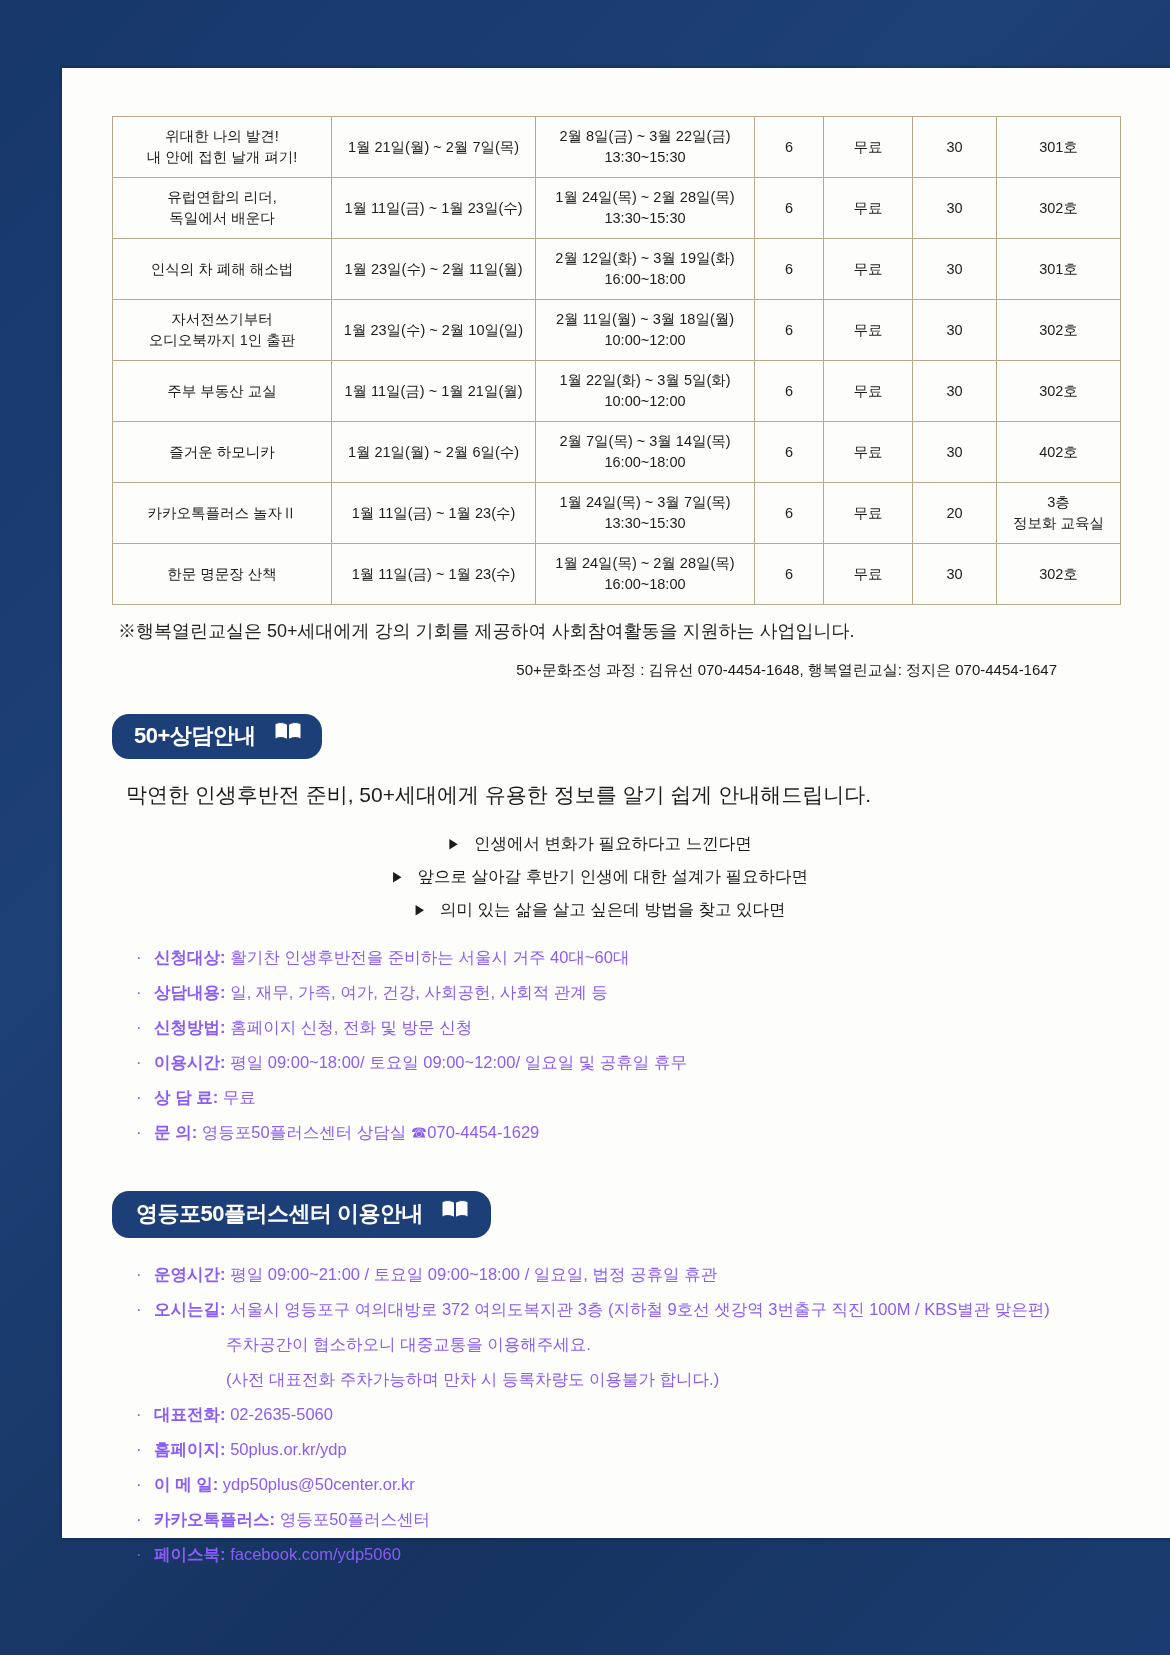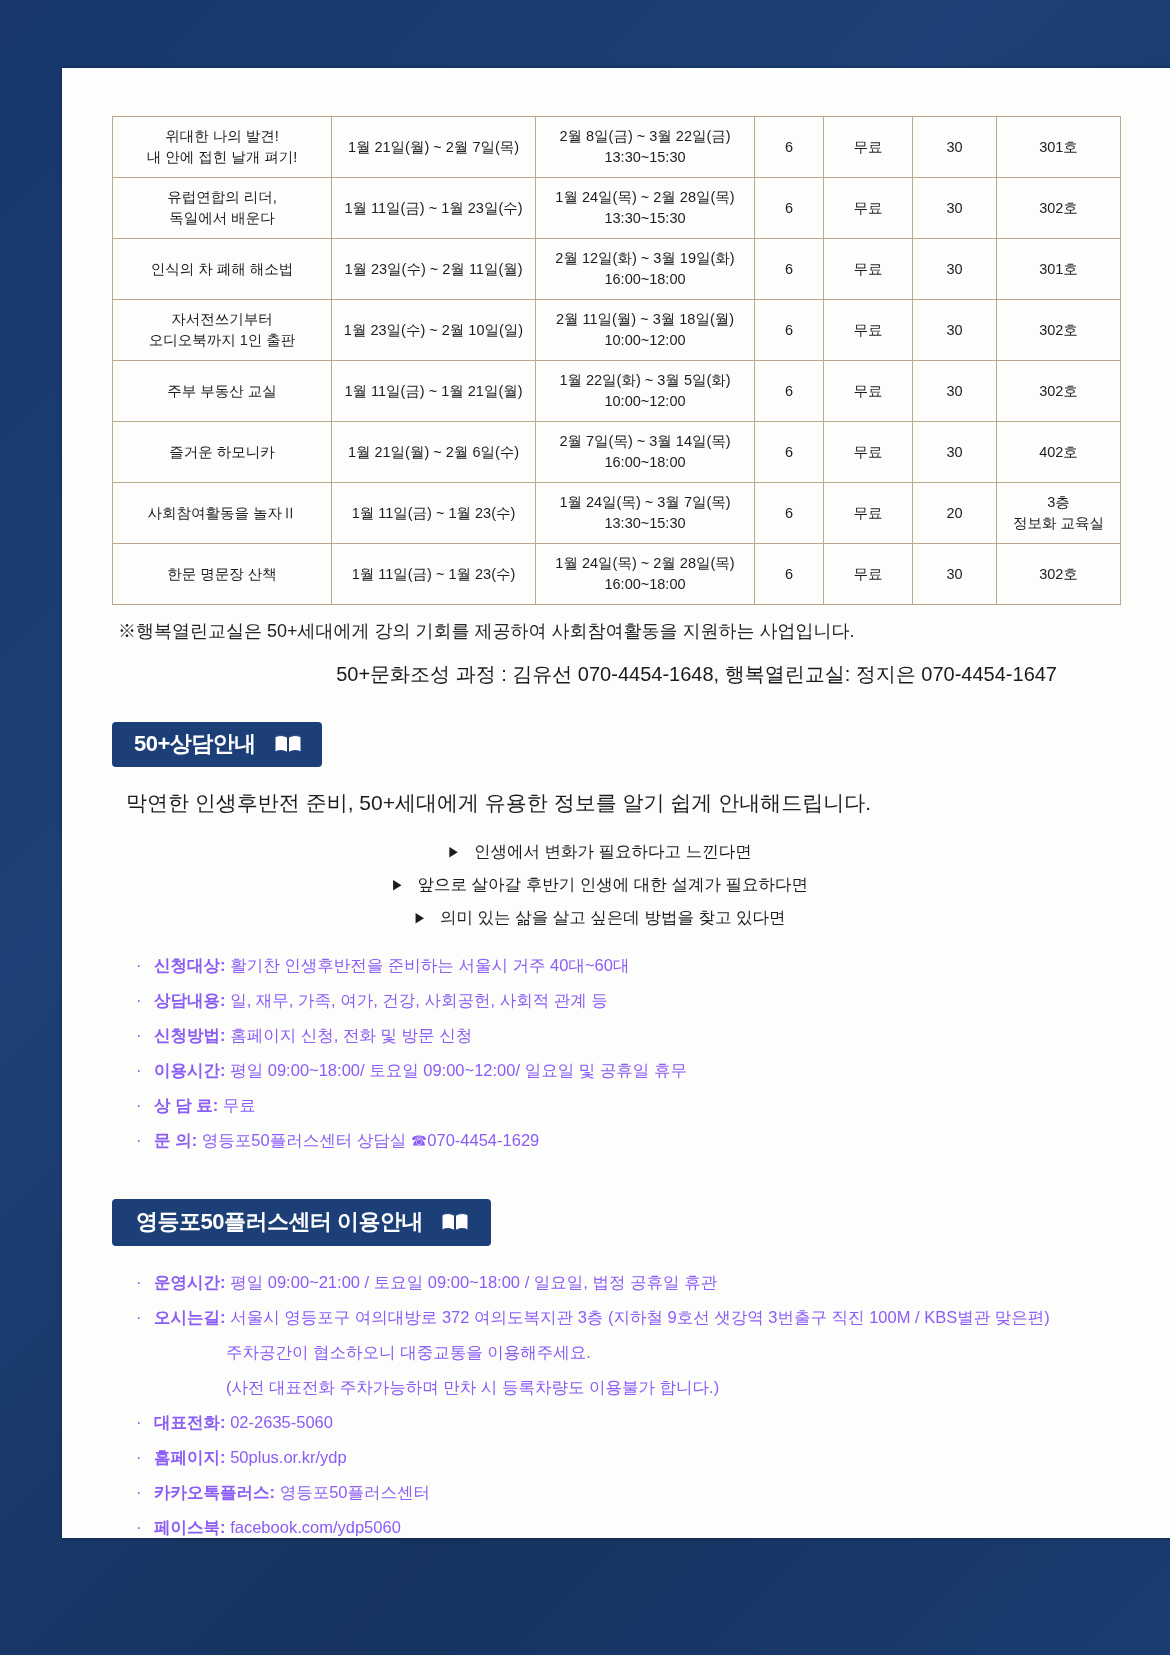--- a/index.html
+++ b/index.html
@@ -69,33 +69,32 @@
 
   
   .note-star {
     margin-top: 14px;
     font-size: 18px;
     color: #222;
     padding-left: 6px;
   }
   .contact-line {
     margin-top: 18px;
-    font-size: 20px;
+    font-size: 15px;
     color: #1a1a1a;
     text-align: right;
   }
 
   
   .section-head {
     display: inline-flex;
-    align-items: center;
     gap: 18px;
     background: #1c3f77;
     color: #fff;
-    border-radius: 4px;
+    border-radius: 17px;
     padding: 7px 20px 8px 22px;
     font-size: 22px;
     font-weight: bold;
     letter-spacing: -0.5px;
     margin-top: 34px;
   }
   .section-head.wide { padding: 8px 22px 9px 24px; }
   .book-icon { display: inline-block; line-height: 0; }
   .intro {
     margin-top: 22px;
@@ -203,21 +202,21 @@
           <td class="col-title two-line">즐거운 하모니카</td>
           <td class="col-apply">1월 21일(월) ~ 2월 6일(수)</td>
           <td class="col-period two-line">2월 7일(목) ~ 3월 14일(목)
 16:00~18:00</td>
           <td class="col-times">6</td>
           <td class="col-fee">무료</td>
           <td class="col-cap">30</td>
           <td class="col-room">402호</td>
         </tr>
         <tr>
-          <td class="col-title two-line">사회참여활동을 놀자Ⅱ</td>
+          <td class="col-title two-line">카카오톡플러스 놀자Ⅱ</td>
           <td class="col-apply">1월 11일(금) ~ 1월 23(수)</td>
           <td class="col-period two-line">1월 24일(목) ~ 3월 7일(목)
 13:30~15:30</td>
           <td class="col-times">6</td>
           <td class="col-fee">무료</td>
           <td class="col-cap">20</td>
           <td class="col-room two-line">3층
 정보화 교육실</td>
         </tr>
         <tr>
@@ -328,20 +327,25 @@
         <b>대표전화:</b>
         <span>02-2635-5060</span>
       </li>
       <li>
         <span class="dot">·</span>
         <b>홈페이지:</b>
         <span>50plus.or.kr/ydp</span>
       </li>
       <li>
         <span class="dot">·</span>
+        <b>이 메 일:</b>
+        <span>ydp50plus@50center.or.kr</span>
+      </li>
+      <li>
+        <span class="dot">·</span>
         <b>카카오톡플러스:</b>
         <span>영등포50플러스센터</span>
       </li>
       <li>
         <span class="dot">·</span>
         <b>페이스북:</b>
         <span>facebook.com/ydp5060</span>
       </li>
     </ul>
 

